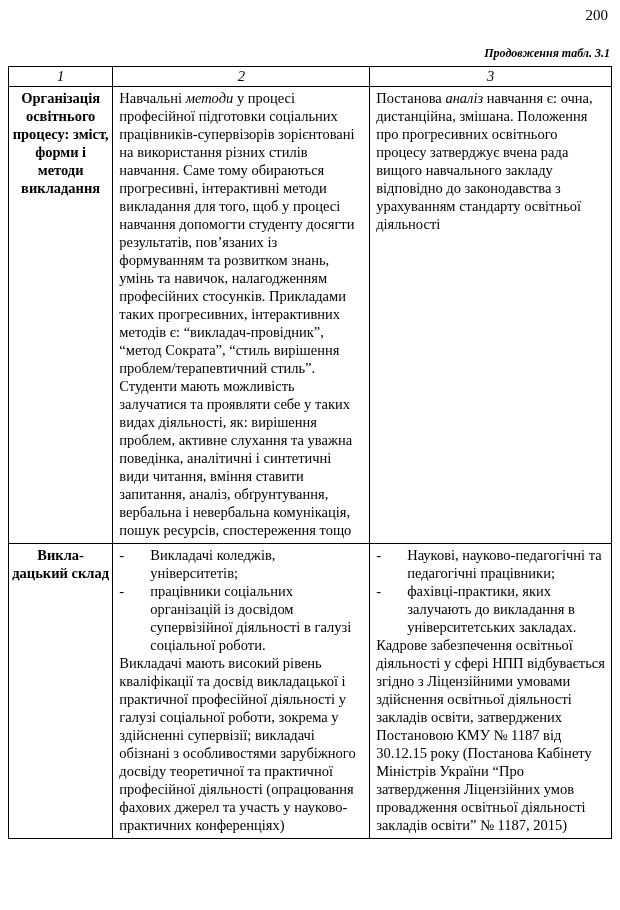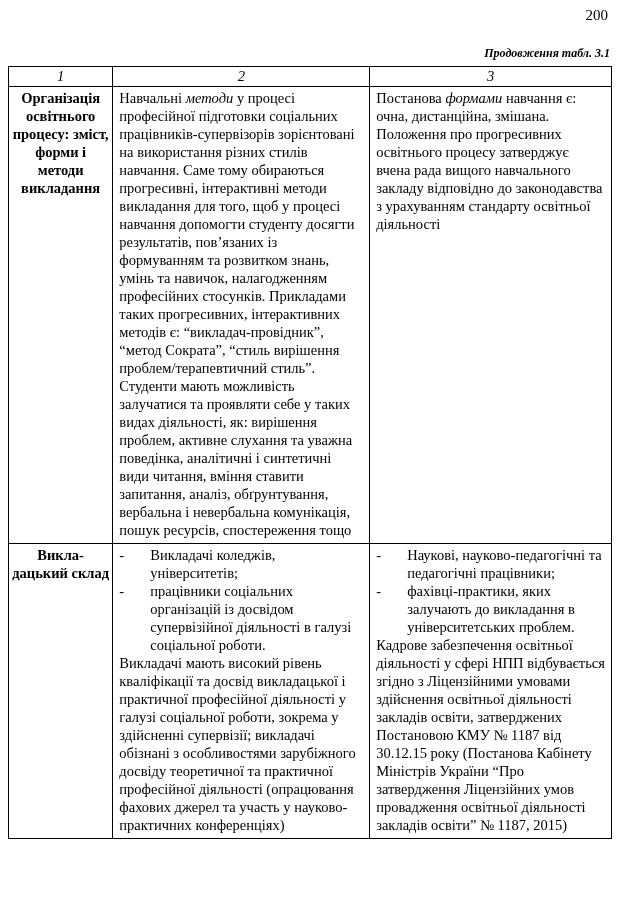--- a/index.html
+++ b/index.html
@@ -90,21 +90,21 @@
     </thead>
     <tbody>
       <tr>
         <td class="c1">
           <span>Організація освітнього процесу: зміст, форми і методи викладання</span>
         </td>
         <td>
           <p><span>Навчальні </span><em>методи</em><span> у процесі професійної підготовки соціальних працівників-супервізорів зорієнтовані на використання різних стилів навчання. Саме тому обираються прогресивні, інтерактивні методи викладання для того, щоб у процесі навчання допомогти студенту досягти результатів, пов’язаних із формуванням та розвитком знань, умінь та навичок, налагодженням професійних стосунків. Прикладами таких прогресивних, інтерактивних методів є: “викладач-провідник”, “метод Сократа”, “стиль вирішення проблем/терапевтичний стиль”. Студенти мають можливість залучатися та проявляти себе у таких видах діяльності, як: вирішення проблем, активне слухання та уважна поведінка, аналітичні і синтетичні види читання, вміння ставити запитання, аналіз, обґрунтування, вербальна і невербальна комунікація, пошук ресурсів, спостереження тощо</span></p>
         </td>
         <td>
-          <p><span>Постанова </span><em>формами</em><span> навчання є: очна, дистанційна, змішана. Положення про прогресивних освітнього процесу затверджує вчена рада вищого навчального закладу відповідно до законодавства з урахуванням стандарту освітньої діяльності</span></p>
+          <p><span>Постанова </span><em>аналіз</em><span> навчання є: очна, дистанційна, змішана. Положення про прогресивних освітнього процесу затверджує вчена рада вищого навчального закладу відповідно до законодавства з урахуванням стандарту освітньої діяльності</span></p>
         </td>
       </tr>
 
       <tr>
         <td class="c1">
           <span>Викла-дацький склад</span>
         </td>
         <td>
           <div class="dash-row">
             <span class="dash">-</span>
@@ -116,21 +116,21 @@
           </div>
           <p>Викладачі мають високий рівень кваліфікації та досвід викладацької і практичної професійної діяльності у галузі соціальної роботи, зокрема у здійсненні супервізії; викладачі обізнані з особливостями зарубіжного досвіду теоретичної та практичної професійної діяльності (опрацювання фахових джерел та участь у науково-практичних конференціях)</p>
         </td>
         <td>
           <div class="dash-row">
             <span class="dash">-</span>
             <span class="dash-text">Наукові, науково-педагогічні та педагогічні працівники;</span>
           </div>
           <div class="dash-row">
             <span class="dash">-</span>
-            <span class="dash-text">фахівці-практики, яких залучають до викладання в університетських проблем.</span>
+            <span class="dash-text">фахівці-практики, яких залучають до викладання в університетських закладах.</span>
           </div>
           <p class="para-gap">Кадрове забезпечення освітньої діяльності у сфері НПП відбувається згідно з Ліцензійними умовами здійснення освітньої діяльності закладів освіти, затверджених Постановою КМУ № 1187 від 30.12.15 року (Постанова Кабінету Міністрів України “Про затвердження Ліцензійних умов провадження освітньої діяльності закладів освіти” № 1187, 2015)</p>
         </td>
       </tr>
     </tbody>
   </table>
 
 </div>
 
 </body></html>

